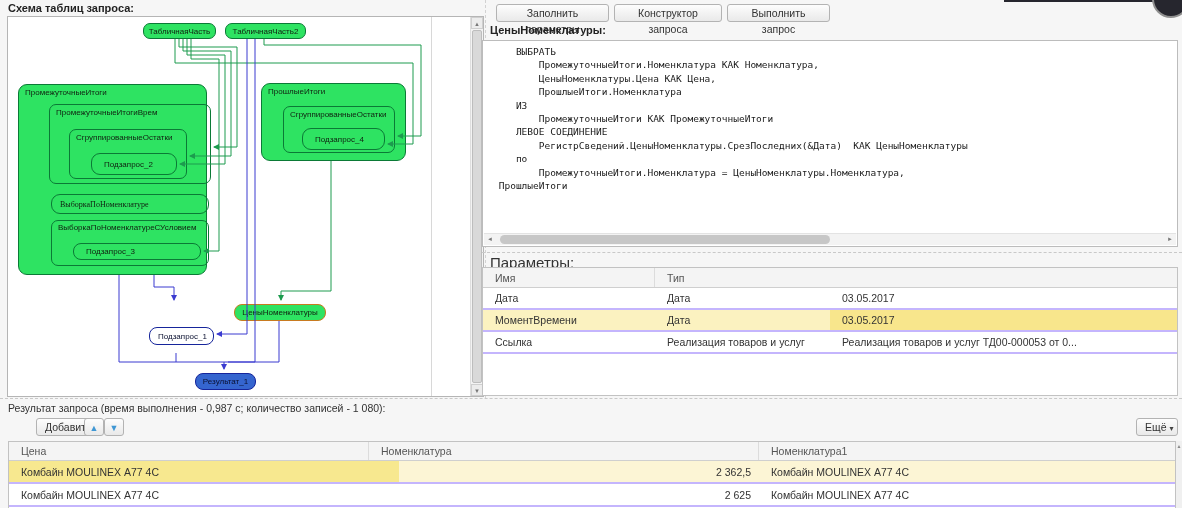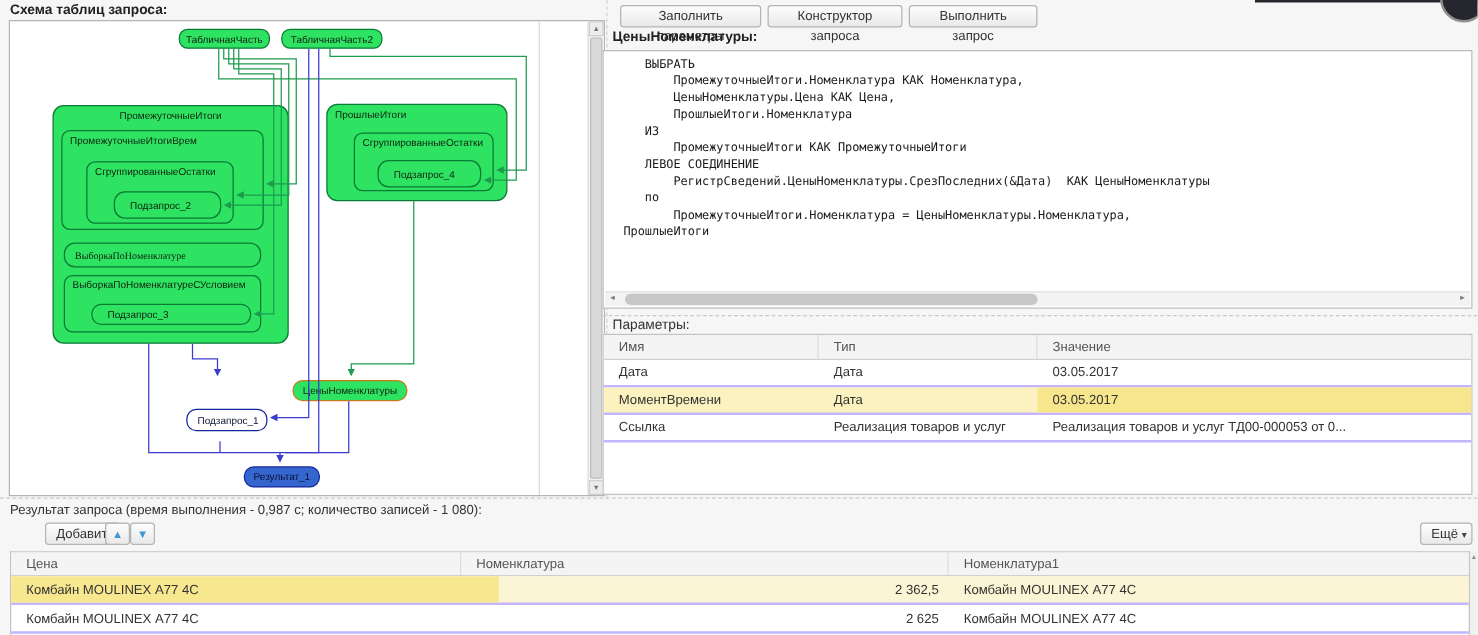--- a/index.html
+++ b/index.html
@@ -125,21 +125,21 @@
 <div class="abs" id="diagram-panel">
   <div class="abs" id="diagram-sheet-line"></div>
 
   <div class="box box-green center" style="left:135px; top:6px;  width:73px;  height:16px;">
     <span class="box-label">ТабличнаяЧасть</span>
     </div>
   <div class="box box-green center" style="left:217px; top:6px;  width:81px;  height:16px;">
     <span class="box-label">ТабличнаяЧасть2</span>
     </div>
 
-  <div class="box box-green" style="left:34px; top:67px; width:189px; height:191px; border-radius:9px;text-align:center;">
+  <div class="box box-green" style="left:10px; top:67px; width:189px; height:191px; border-radius:9px;">
     <span class="box-label">ПромежуточныеИтоги</span>
     </div>
 
   <div class="box box-green" style="left:41px; top:87px; width:162px; height:80px; background:transparent;">
     <span class="box-label">ПромежуточныеИтогиВрем</span>
     </div>
 
   <div class="box box-green" style="left:61px; top:112px; width:118px; height:50px; background:transparent;">
     <span class="box-label">СгруппированныеОстатки</span>
     </div>
@@ -242,27 +242,26 @@
  ПрошлыеИтоги</pre>
   <div class="hscroll">
     <div class="arr left">◄</div>
     <div class="thumb"></div>
     <div class="arr right">►</div>
   </div>
 </div>
 
 <div class="splitter-h" style="left:482px; top:252px; width:700px;"></div>
 
-<div class="abs" style="left:490px; top:254px; font-size:11px; color:#333;">Параметры:</div>
+<div class="abs" style="left:490px; top:254px; font-size:15px; color:#333;">Параметры:</div>
 
 <div class="grid" id="params-table">
   <div class="grid-row header">
     <div class="cell c1">Имя</div>
     <div class="cell c2">Тип</div>
-    <div class="cell c3">Значение</div>
   </div>
   <div class="grid-row">
     <div class="cell c1">Дата</div>
     <div class="cell c2">Дата</div>
     <div class="cell c3">03.05.2017</div>
   </div>
   <div class="grid-row row-highlight">
     <div class="cell c1">МоментВремени</div>
     <div class="cell c2">Дата</div>
     <div class="cell c3 cell-highlight">03.05.2017</div>

